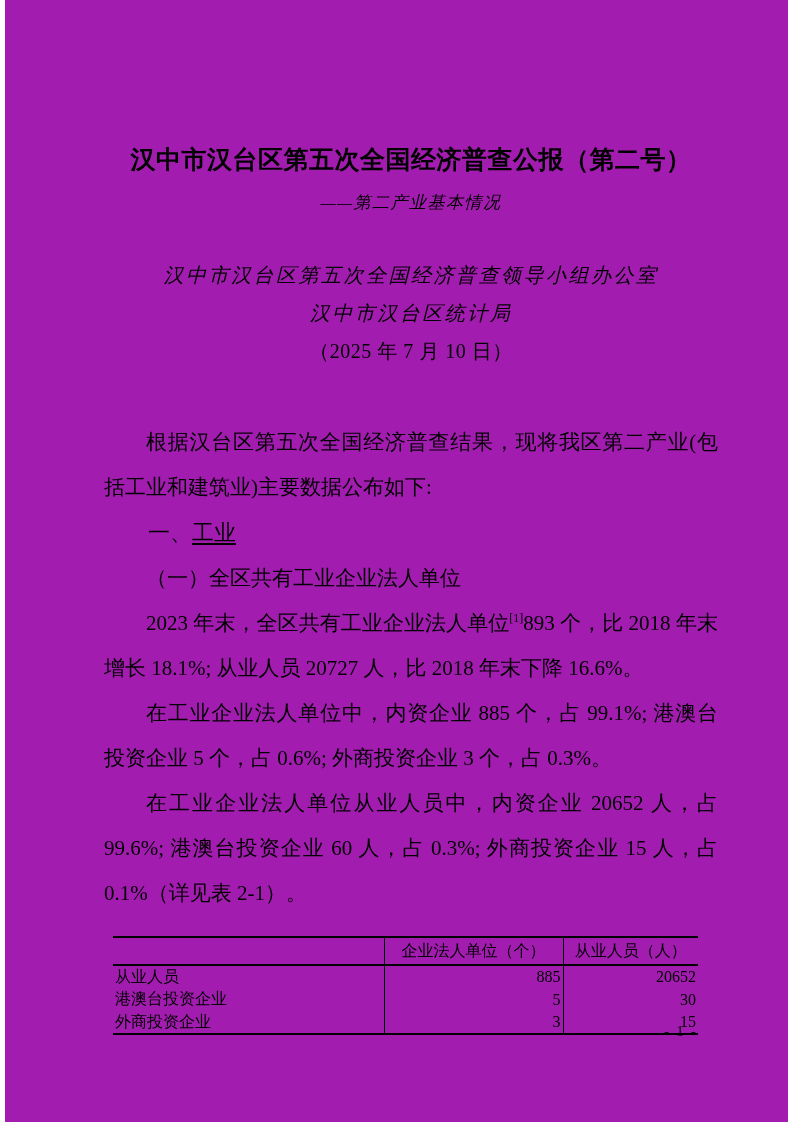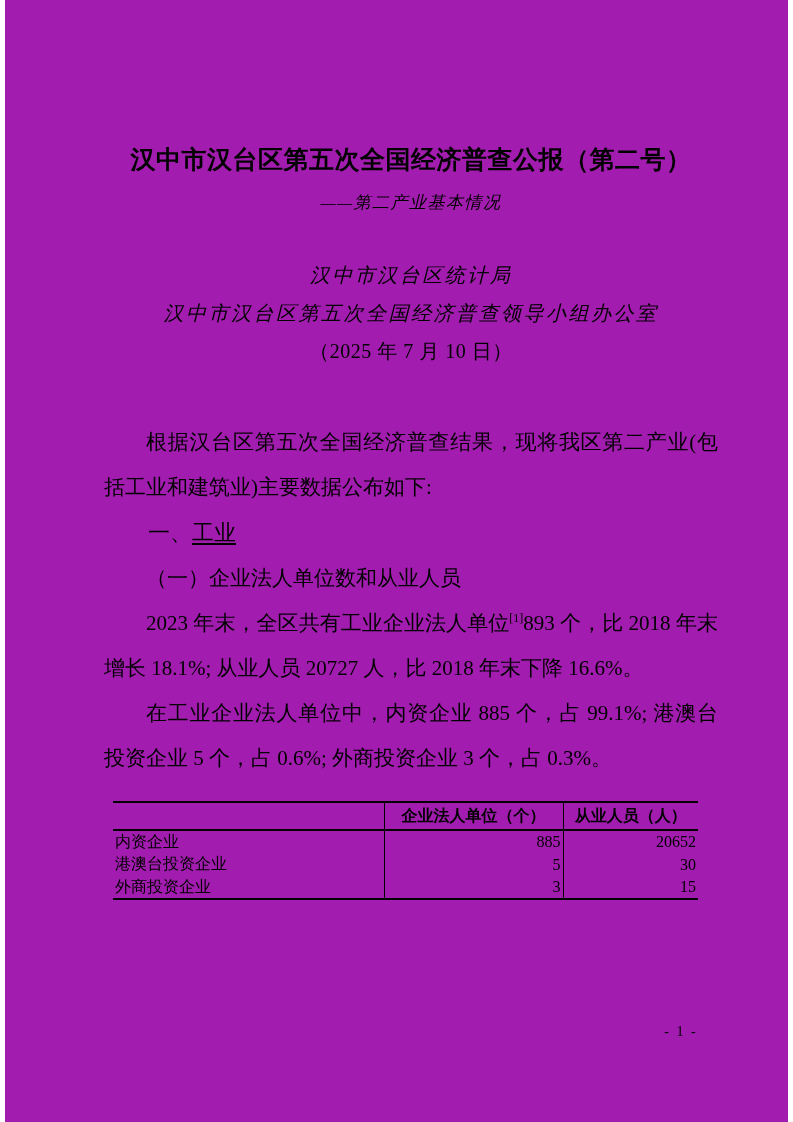--- a/index.html
+++ b/index.html
@@ -36,21 +36,21 @@
   .table-title {
     text-align:center; font-weight:700; font-size:16.5px; line-height:22px;
     font-family:"Liberation Sans","DejaVu Sans",sans-serif; margin-bottom:9px;
   }
   table.stat {
     border-collapse:collapse; table-layout:fixed; width:585px; margin-left:9px;
     border-top:2.5px solid #000; border-bottom:2.5px solid #000;
   }
   table.stat th, table.stat td { overflow:hidden; white-space:nowrap; }
   table.stat thead th {
-    border-bottom:2.5px solid #000; height:28px; font-size:16px; font-weight:700;
+    border-bottom:2.5px solid #000; height:28px; font-size:16px; font-weight:400;
     font-family:"Liberation Sans","DejaVu Sans",sans-serif; text-align:center;
     vertical-align:middle;
   }
   .col-sep { border-right:1.5px solid #000; }
   table.stat tbody td { height:23px; font-size:16px; vertical-align:middle; }
   td.cell-label { text-align:left; padding-left:2px; }
   td.cell-num { text-align:right; padding-right:2px; font-family:"Liberation Serif","DejaVu Serif",serif; }
   tr.total td { font-weight:700; }
   tr.total td.cell-label { text-align:center; }
 
@@ -62,50 +62,51 @@
 </head>
 <body>
 
 <div class="page">
   <div class="content">
 
     <div class="doc-title">汉中市汉台区第五次全国经济普查公报（第二号）</div>
     <div class="doc-subtitle">——第二产业基本情况</div>
 
     <div class="org-block">
+      <div class="org-line kai">汉中市汉台区第五次全国经济普查领导小组办公室</div>
       <div class="org-line kai">汉中市汉台区统计局</div>
-      <div class="org-line kai">汉中市汉台区第五次全国经济普查领导小组办公室</div>
       <div class="org-line date-line">（2025 年 7 月 10 日）</div>
     </div>
 
     <div class="body-text">
       <p>根据汉台区第五次全国经济普查结果，现将我区第二产业(包括工业和建筑业)主要数据公布如下:</p>
       <div class="h2"><span>一、</span><span class="u">工业</span></div>
-      <div class="h3">（一）企业法人单位数和从业人员</div>
+      <div class="h3">（一）全区共有工业企业法人单位</div>
       <p><span>2023 年末，全区共有工业企业法人单位</span><sup class="fn">[1]</sup><span>893 个，比 2018 年末增长 18.1%; 从业人员 20727 人，比 2018 年末下降 16.6%。</span></p>
       <p>在工业企业法人单位中，内资企业 885 个，占 99.1%; 港澳台投资企业 5 个，占 0.6%; 外商投资企业 3 个，占 0.3%。</p>
+      <p>在工业企业法人单位从业人员中，内资企业 20652 人，占 99.6%; 港澳台投资企业 60 人，占 0.3%; 外商投资企业 15 人，占 0.1%（详见表 2-1）。</p>
     </div>
 
     <div class="table-block">
       <table class="stat">
         <colgroup>
             <col style="width:271px">
             <col style="width:179px">
             <col style="width:135px">
           </colgroup>
         <thead>
           <tr>
             <th class="col-sep"></th>
             <th class="col-sep">企业法人单位（个）</th>
             <th>从业人员（人）</th>
           </tr>
         </thead>
         <tbody>
           <tr>
-            <td class="cell-label col-sep">内资企业</td>
+            <td class="cell-label col-sep">从业人员</td>
             <td class="cell-num col-sep">885</td>
             <td class="cell-num">20652</td>
           </tr>
           <tr>
             <td class="cell-label col-sep">港澳台投资企业</td>
             <td class="cell-num col-sep">5</td>
             <td class="cell-num">30</td>
           </tr>
           <tr>
             <td class="cell-label col-sep">外商投资企业</td>

